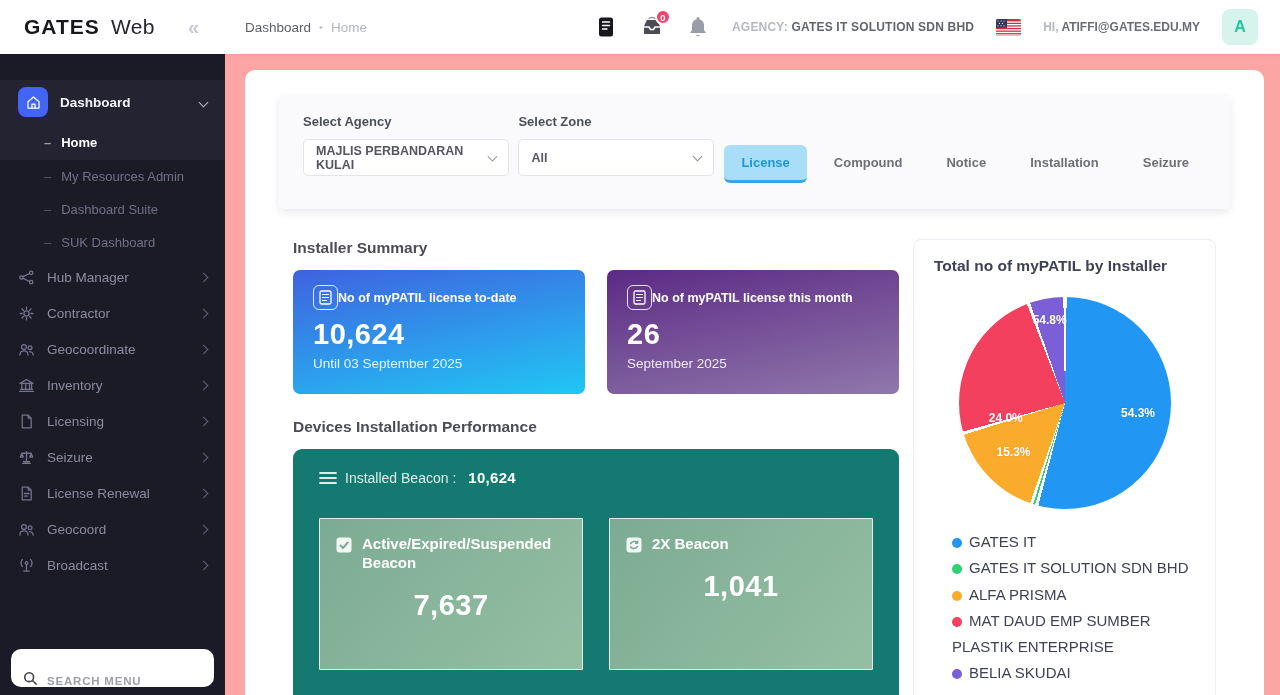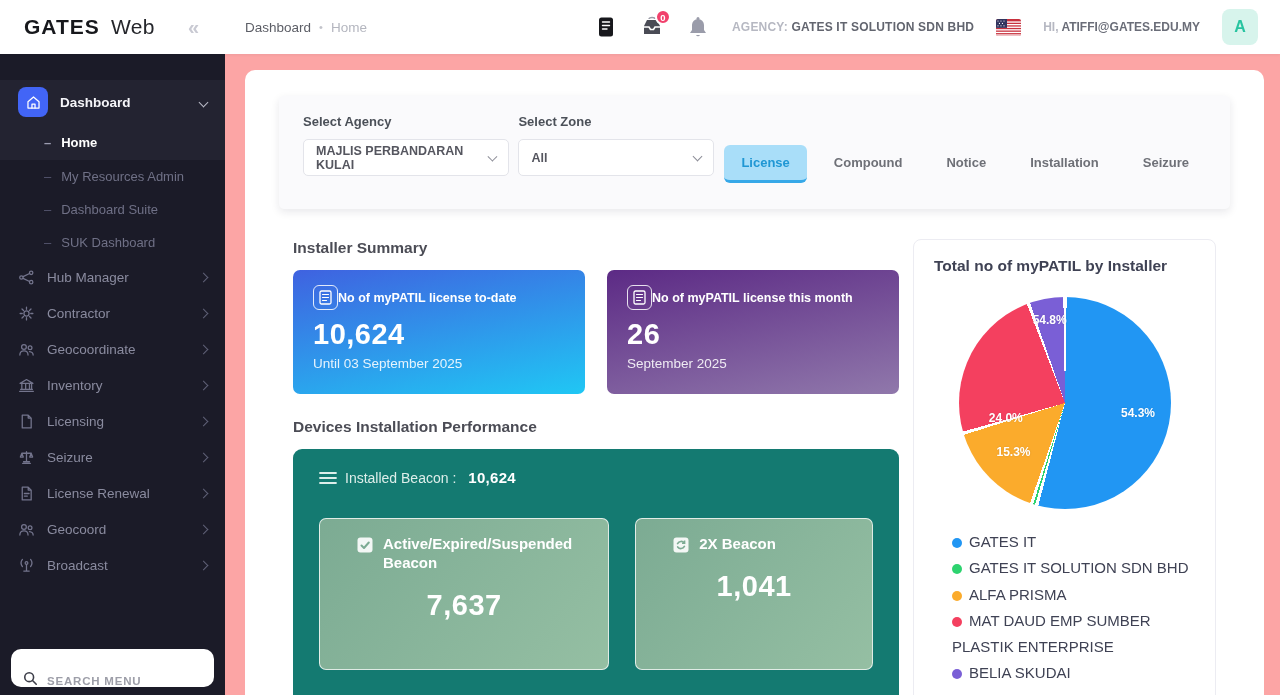--- a/index.html
+++ b/index.html
@@ -84,22 +84,22 @@
            display:flex; align-items:center; justify-content:center; flex:0 0 25px; }
   .sum-label { font-size:12.5px; font-weight:700; }
   .sum-value { font-size:29px; font-weight:800; letter-spacing:.5px; margin-top:8px; }
   .sum-sub { font-size:13.5px; margin-top:5px; color:rgba(255,255,255,.88); }
 
   .dev-h { margin-top:24px; }
   .dev-panel { background:#147a71; border-radius:9px; padding:20px 26px; height:400px; }
   .dev-head { display:flex; align-items:center; gap:8px; color:#ddeeea; font-size:14px; }
   .dev-head b { color:#ffffff; font-size:15px; font-weight:800; margin-left:4px; letter-spacing:.3px; }
   .dev-grid { margin-top:32px; display:grid; grid-template-columns:1fr 1fr; gap:26px; }
-  .dev-card { height:152px; border-radius:7px; border:1px solid rgba(255,255,255,.75);
-              background:linear-gradient(130deg,#7cab93 0%,#95bfa3 100%); padding:16px 36px; color:#fff; }
+  .dev-card { height:152px; border-radius:1px; border:1px solid rgba(255,255,255,.75);
+              background:linear-gradient(130deg,#7cab93 0%,#95bfa3 100%); padding:16px 15px; color:#fff; }
   .dev-card-top { display:flex; align-items:flex-start; gap:9px; }
   .dev-title { font-size:15px; font-weight:800; line-height:1.25; }
   .dev-value { font-size:29px; font-weight:800; text-align:center; margin-top:16px; letter-spacing:.5px; }
   .dicon { width:18px; height:18px; flex:0 0 18px; margin-top:1px; }
 
   .chart-card { width:316px; background:#fff; border:1px solid #ececf2; border-radius:8px; padding:17px 20px; align-self:flex-start; min-height:475px; }
   .chart-title { font-size:15.5px; font-weight:700; color:#3f4254; }
   .pie { width:212px; height:212px; border-radius:50%; margin:22px auto 20px; position:relative; }
   .pie-label { position:absolute; transform:translate(-50%,-50%); color:#fff; font-size:12px; font-weight:700; text-shadow:0 0 2px rgba(0,0,0,.15); }
   .legend { margin-top:4px;margin-left:18px; }

